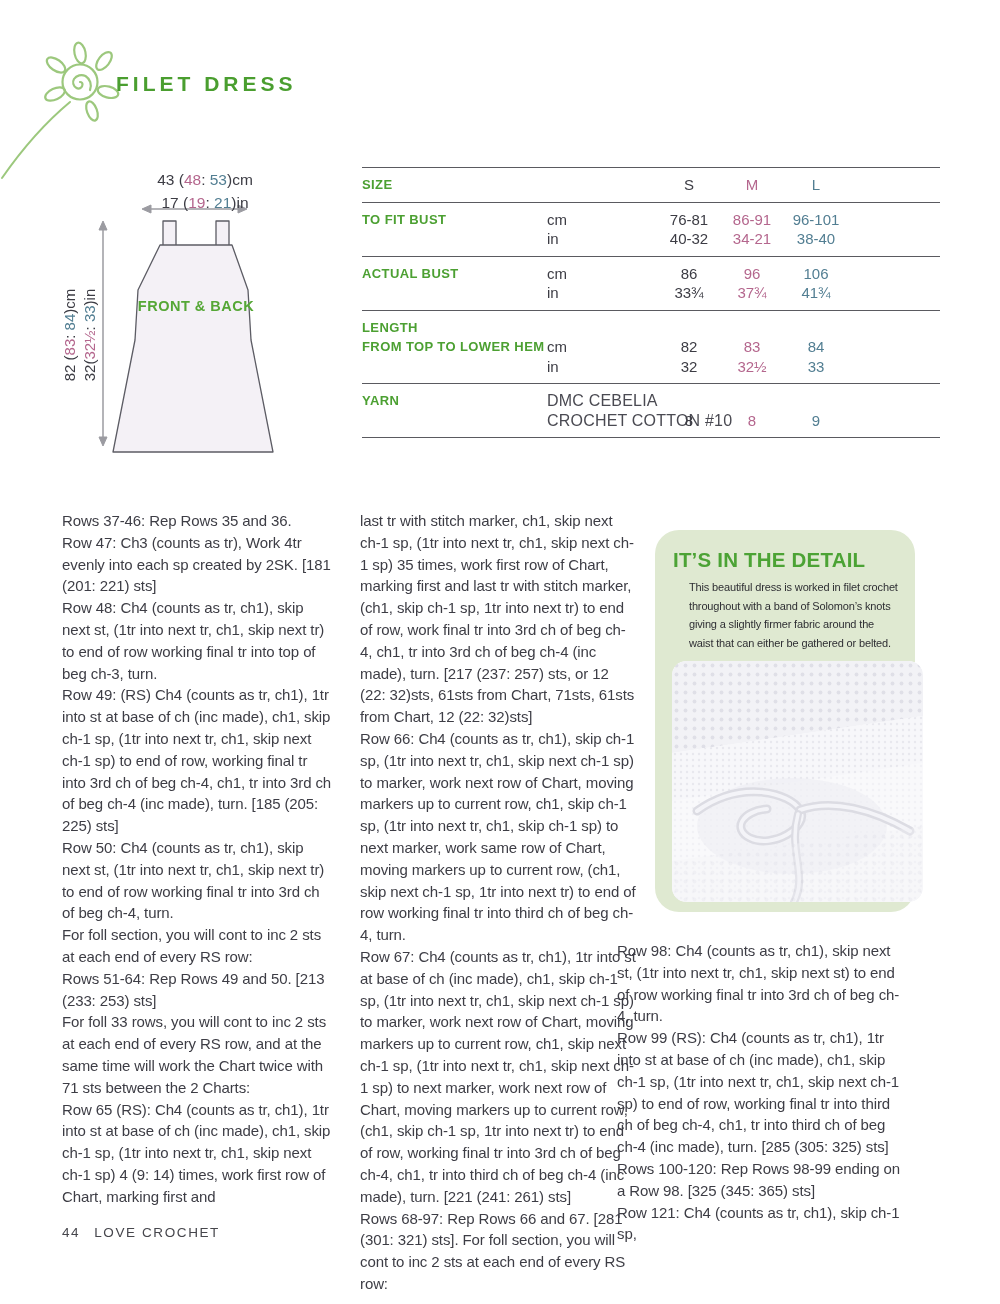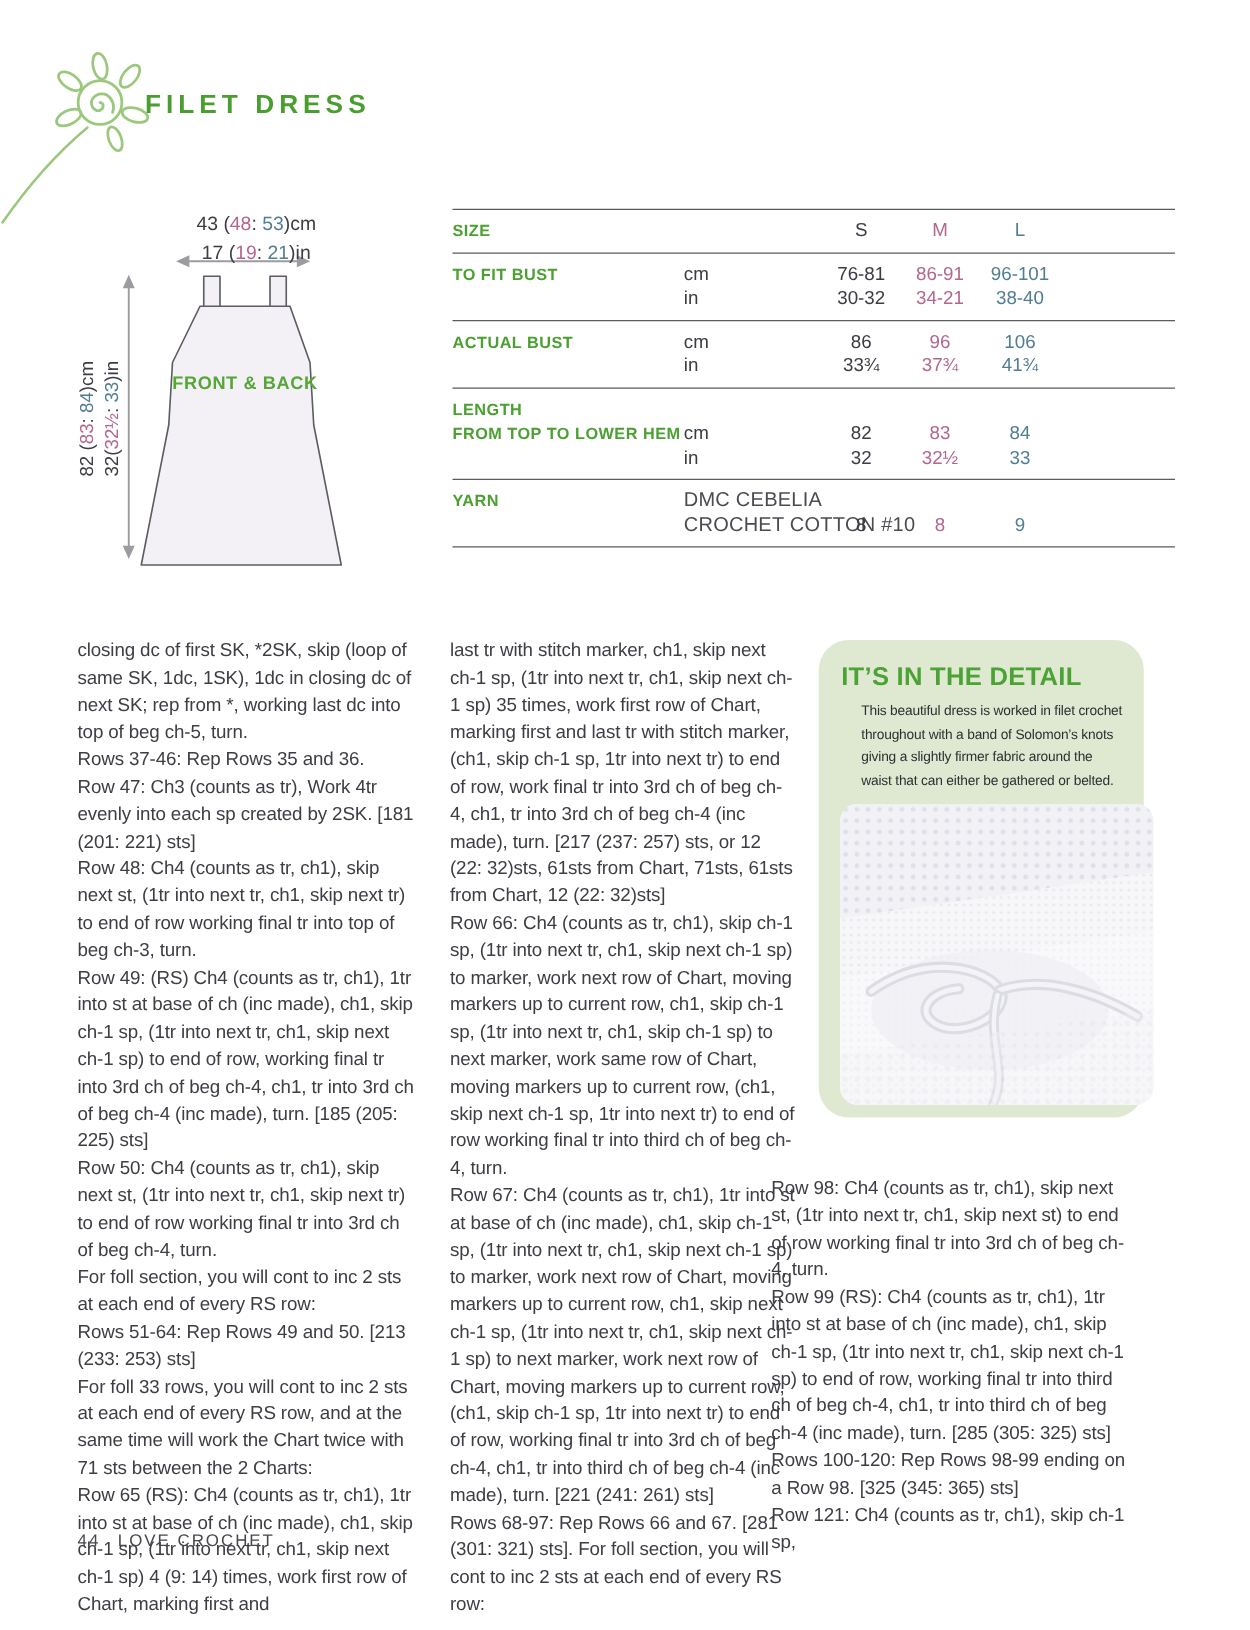--- a/index.html
+++ b/index.html
@@ -44,21 +44,21 @@
   .col{position:absolute;width:272px;font-size:15px;line-height:21.8px;color:var(--body);
     letter-spacing:-0.1px;}
   #col1{left:62px;top:510px;}
   #col2{left:360px;top:510px;width:276px;}
   #col3{left:617px;top:940px;width:284px;}
   .para{margin:0;}
   .para b{font-weight:normal;color:var(--body);}
   .subhead{font-size:18.5px;font-weight:bold;color:var(--green);margin:16px 0 7px 0;}
 
   
-  .detailbox{position:absolute;left:655px;top:512px;width:260px;height:382px;
+  .detailbox{position:absolute;left:655px;top:530px;width:260px;height:382px;
     background:var(--boxbg);border-radius:24px;padding:16px 16px 0 17px;}
   .detail-title{font-size:20.5px;font-weight:bold;color:#4ca335;letter-spacing:.2px;margin:2px 0 6px 1px;}
   .detail-text{font-size:11px;font-weight:normal;line-height:18.6px;color:#2e2e33;
     letter-spacing:-0.15px;margin-left:17px;}
   .photo{margin-top:9px;width:251px;height:241px;border-radius:14px;overflow:hidden;}
 
   
   .footer{position:absolute;left:62px;top:1225px;font-size:13.5px;color:#46464c;letter-spacing:1.6px;}
   .footer .pgnum{margin-right:14px;}
 </style>
@@ -116,21 +116,21 @@
       <span class="gc4 gr1 mv">M</span>
       <span class="gc5 gr1 lv">L</span>
     </div>
     <div class="trow">
       <span class="tlabel gc1 gr1">TO FIT BUST</span>
       <span class="gc2 gr1">cm</span>
       <span class="gc3 gr1 sv">76-81</span>
       <span class="gc4 gr1 mv">86-91</span>
       <span class="gc5 gr1 lv">96-101</span>
       <span class="gc2 gr2">in</span>
-      <span class="gc3 gr2 sv">30-32</span>
+      <span class="gc3 gr2 sv">40-32</span>
       <span class="gc4 gr2 mv">34-21</span>
       <span class="gc5 gr2 lv">38-40</span>
     </div>
     <div class="trow">
       <span class="tlabel gc1 gr1">ACTUAL BUST</span>
       <span class="gc2 gr1">cm</span>
       <span class="gc3 gr1 sv">86</span>
       <span class="gc4 gr1 mv">96</span>
       <span class="gc5 gr1 lv">106</span>
       <span class="gc2 gr2">in</span>
@@ -154,21 +154,20 @@
       <span class="tlabel gc1 gr1">YARN</span>
       <span class="gc2 gr1 yarnname">DMC CEBELIA</span>
       <span class="gc2 gr2 yarnname">CROCHET COTTON #10</span>
       <span class="gc3 gr2 sv">8</span>
       <span class="gc4 gr2 mv">8</span>
       <span class="gc5 gr2 lv">9</span>
     </div>
   </div>
 
   <div class="col" id="col1">
-    <p class="para">closing dc of first SK, *2SK, skip (loop of same SK, 1dc, 1SK), 1dc in closing dc of next SK; rep from *, working last dc into top of beg ch-5, turn.</p>
     <p class="para"><b>Rows 37-46:</b> Rep Rows 35 and 36.</p>
     <p class="para"><b>Row 47:</b> Ch3 (counts as tr), Work 4tr evenly into each sp created by 2SK. [181 (201: 221) sts]</p>
     <p class="para"><b>Row 48:</b> Ch4 (counts as tr, ch1), skip next st, (1tr into next tr, ch1, skip next tr) to end of row working final tr into top of beg ch-3, turn.</p>
     <p class="para"><b>Row 49:</b> (RS) Ch4 (counts as tr, ch1), 1tr into st at base of ch (inc made), ch1, skip ch-1 sp, (1tr into next tr, ch1, skip next ch-1 sp) to end of row, working final tr into 3rd ch of beg ch-4, ch1, tr into 3rd ch of beg ch-4 (inc made), turn. [185 (205: 225) sts]</p>
     <p class="para"><b>Row 50:</b> Ch4 (counts as tr, ch1), skip next st, (1tr into next tr, ch1, skip next tr) to end of row working final tr into 3rd ch of beg ch-4, turn.</p>
     <p class="para">For foll section, you will cont to inc 2 sts at each end of every RS row:</p>
     <p class="para"><b>Rows 51-64:</b> Rep Rows 49 and 50. [213 (233: 253) sts]</p>
     <p class="para">For foll 33 rows, you will cont to inc 2 sts at each end of every RS row, and at the same time will work the Chart twice with 71 sts between the 2 Charts:</p>
     <p class="para"><b>Row 65 (RS):</b> Ch4 (counts as tr, ch1), 1tr into st at base of ch (inc made), ch1, skip ch-1 sp, (1tr into next tr, ch1, skip next ch-1 sp) 4 (9: 14) times, work first row of Chart, marking first and</p>
   </div>

